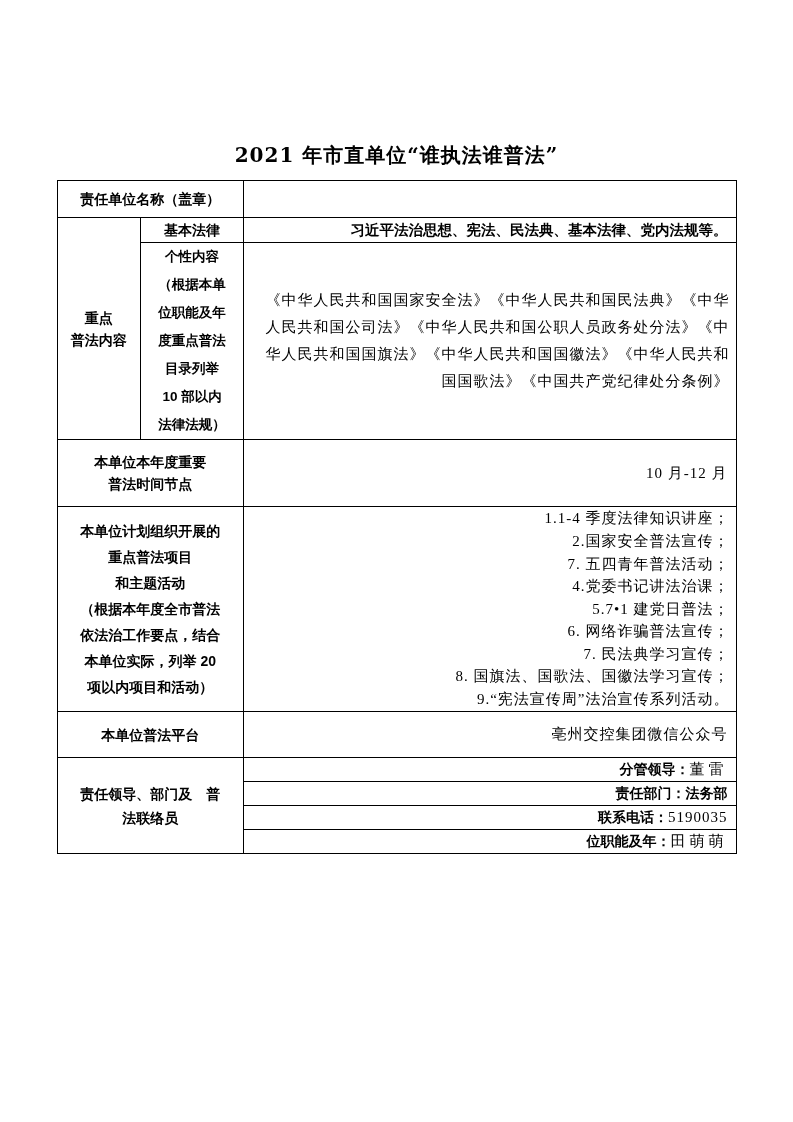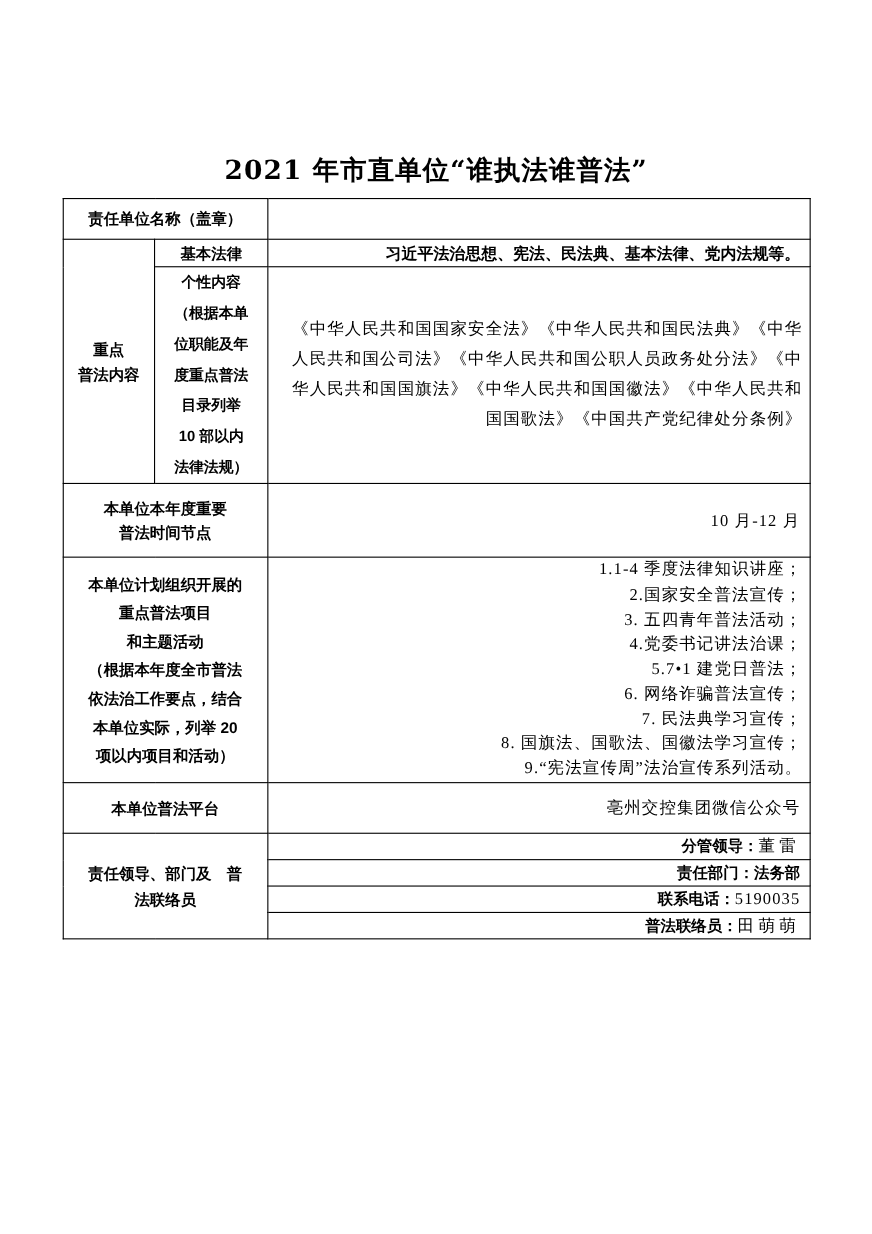--- a/index.html
+++ b/index.html
@@ -10,21 +10,21 @@
     height: 1122px;
     margin: 0 auto;
     background: #ffffff;
     color: #000000;
     overflow: hidden;
   }
   .title {
     text-align: center;
     font-family: "DejaVu Serif", "Liberation Serif", serif;
     font-weight: bold;
-    font-size: 24px;
+    font-size: 20px;
     line-height: 30px;
     letter-spacing: 1px;
   }
   .title1 { padding-top: 0; margin-top: 140px; }
   .title2 { margin-top: 14px; }
 
   table.sheet {
     width: 680px;
     margin: 10px auto 0 auto;
     border-collapse: collapse;
@@ -125,21 +125,21 @@
         <td colspan="2" class="label pre projects-label">本单位计划组织开展的
 重点普法项目
 和主题活动
 （根据本年度全市普法
 依法治工作要点，结合
 本单位实际，列举 20
 项以内项目和活动）</td>
         <td class="value serif list-value">
           <div class="list-item">1.1-4 季度法律知识讲座；</div>
           <div class="list-item">2.国家安全普法宣传；</div>
-          <div class="list-item">3. 五四青年普法活动；</div>
+          <div class="list-item">7. 五四青年普法活动；</div>
           <div class="list-item">4.党委书记讲法治课；</div>
           <div class="list-item">5.7•1 建党日普法；</div>
           <div class="list-item">6. 网络诈骗普法宣传；</div>
           <div class="list-item">7. 民法典学习宣传；</div>
           <div class="list-item">8. 国旗法、国歌法、国徽法学习宣传；</div>
           <div class="list-item">9.“宪法宣传周”法治宣传系列活动。</div>
         </td>
       </tr>
       <tr class="row-f">
         <td colspan="2" class="label">本单位普法平台</td>
@@ -157,18 +157,18 @@
           <span class="clabel">责任部门：</span><span class="clabel">法务部</span>
         </td>
       </tr>
       <tr class="contact-row">
         <td class="value contact-cell">
           <span class="clabel">联系电话：</span><span class="serif">5190035</span>
         </td>
       </tr>
       <tr class="contact-row">
         <td class="value contact-cell">
-          <span class="clabel">普法联络员：</span><span class="serif name-spaced">田萌萌</span>
+          <span class="clabel">位职能及年：</span><span class="serif name-spaced">田萌萌</span>
         </td>
       </tr>
     </tbody>
   </table>
 </div>
 
 </body></html>

